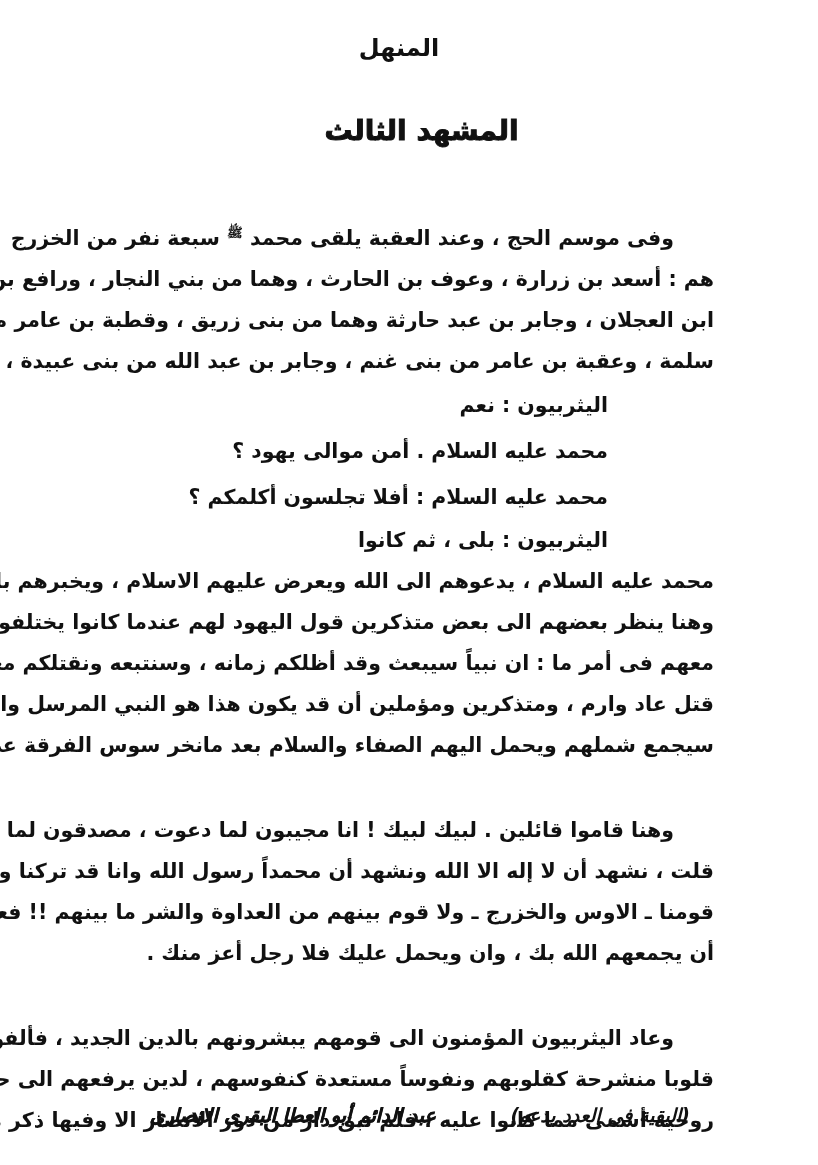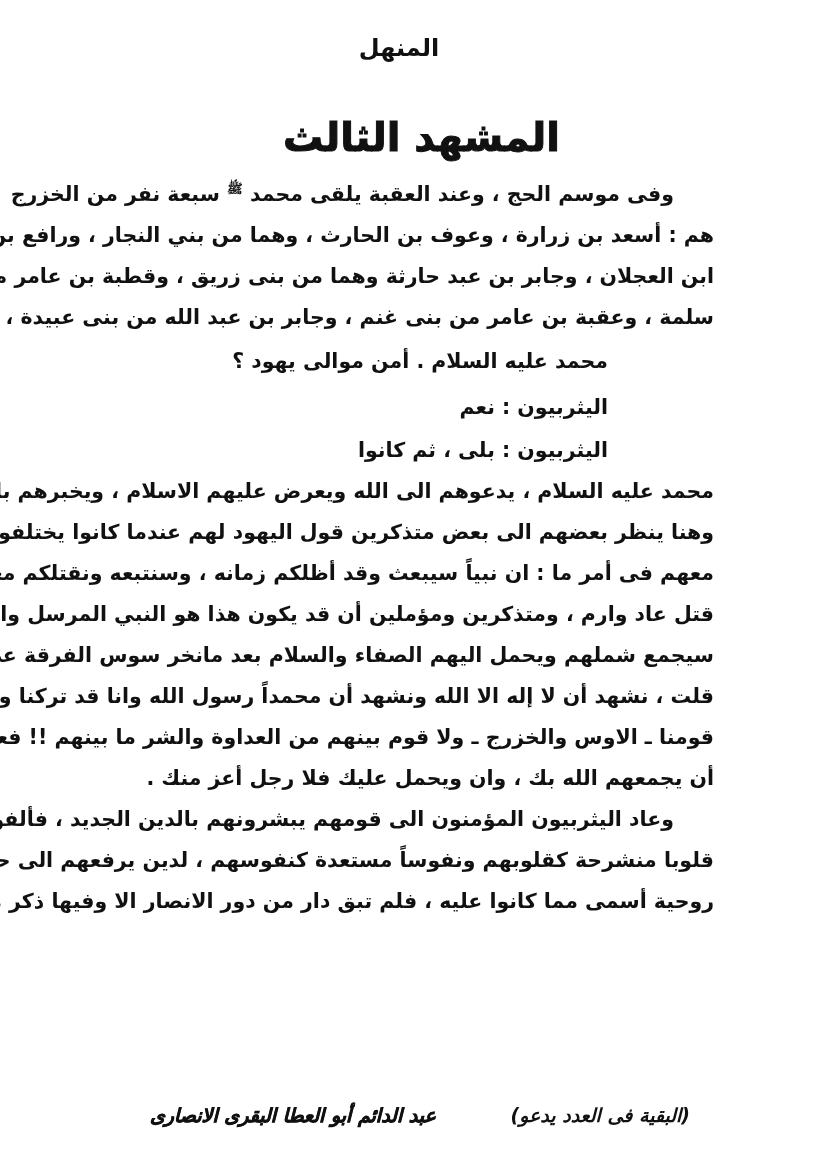--- a/index.html
+++ b/index.html
@@ -29,42 +29,42 @@
       text-align: center;
       font-size: 24px;
       font-weight: bold;
       letter-spacing: 0;
     }
     .title {
       position: absolute;
       top: 98px;
       left: 0; right: 0;
       text-align: center;
-      font-size: 40px;
+      font-size: 28px;
       font-weight: bold;
       padding-left: 45px;
       -webkit-text-stroke: 1px #111;
     }
     .body-text {
       position: absolute;
       top: 158px;
       left: 102px;
       width: 612px;
       font-size: 20.5px;
       font-weight: bold;
     }
     .line {
       height: 41px;
       line-height: 41px;
       white-space: nowrap;
       text-align: justify;
       text-align-last: justify;
       overflow: visible;
     }
-    .line.indent { padding-right: 40px; }
+    .line.indent { padding-right: 40px; margin-top: 44px; }
     .line.last { text-align-last: right; }
     .line.short { text-align-last: right; }
     .dialogue {
       padding-right: 106px;
       height: 46px;
       line-height: 46px;
       text-align-last: right;
     }
     .dialogue.tight { height: 41px; line-height: 41px; }
     .pbuh {
@@ -102,35 +102,39 @@
     <div class="line indent">
       <span>وفى موسم الحج ، وعند العقبة يلقى محمد</span>
       <span class="pbuh">ﷺ</span>
       <span>سبعة نفر من الخزرج</span>
     </div>
     <div class="line">هم : أسعد بن زرارة ، وعوف بن الحارث ، وهما من بني النجار ، ورافع بن مالك</div>
     <div class="line">ابن العجلان ، وجابر بن عبد حارثة وهما من بنى زريق ، وقطبة بن عامر من بنى</div>
     <div class="line">سلمة ، وعقبة بن عامر من بنى غنم ، وجابر بن عبد الله من بنى عبيدة ، ودار بينهم</div>
 
     <div class="line dialogue">
+      <span>اليثربيون</span><span> : </span><span>نعم</span>
+    </div>
+    <div class="line dialogue">
       <span>محمد عليه السلام</span><span> . </span><span>أمن موالى يهود ؟</span>
     </div>
     <div class="line dialogue">
-      <span>اليثربيون</span><span> : </span><span>نعم</span>
+      <span>محمد عليه السلام</span><span> : </span><span>أفلا تجلسون أكلمكم ؟</span>
     </div>
     <div class="line dialogue tight">
       <span>اليثربيون</span><span> : </span><span>بلى ، ثم كانوا</span>
     </div>
 
     <div class="line">محمد عليه السلام ، يدعوهم الى الله ويعرض عليهم الاسلام ، ويخبرهم بانه رسول الله</div>
     <div class="line">وهنا ينظر بعضهم الى بعض متذكرين قول اليهود لهم عندما كانوا يختلفون</div>
     <div class="line">معهم فى أمر ما : ان نبياً سيبعث وقد أظلكم زمانه ، وسنتبعه ونقتلكم معه</div>
     <div class="line">قتل عاد وارم ، ومتذكرين ومؤملين أن قد يكون هذا هو النبي المرسل وان</div>
     <div class="line last">سيجمع شملهم ويحمل اليهم الصفاء والسلام بعد مانخر سوس الفرقة عظامهم .</div>
 
+    <div class="line indent">وهنا قاموا قائلين . لبيك لبيك ! انا مجيبون لما دعوت ، مصدقون لما</div>
     <div class="line">قلت ، نشهد أن لا إله الا الله ونشهد أن محمداً رسول الله وانا قد تركنا وراءنا</div>
     <div class="line">قومنا ـ الاوس والخزرج ـ ولا قوم بينهم من العداوة والشر ما بينهم !! فعسى</div>
     <div class="line last">أن يجمعهم الله بك ، وان ويحمل عليك فلا رجل أعز منك .</div>
 
     <div class="line indent">وعاد اليثربيون المؤمنون الى قومهم يبشرونهم بالدين الجديد ، فألفوا منهم</div>
     <div class="line">قلوبا منشرحة كقلوبهم ونفوساً مستعدة كنفوسهم ، لدين يرفعهم الى حياة</div>
     <div class="line">روحية أسمى مما كانوا عليه ، فلم تبق دار من دور الانصار الا وفيها ذكر محمد</div>
   </div>
 
   <div class="footer">

